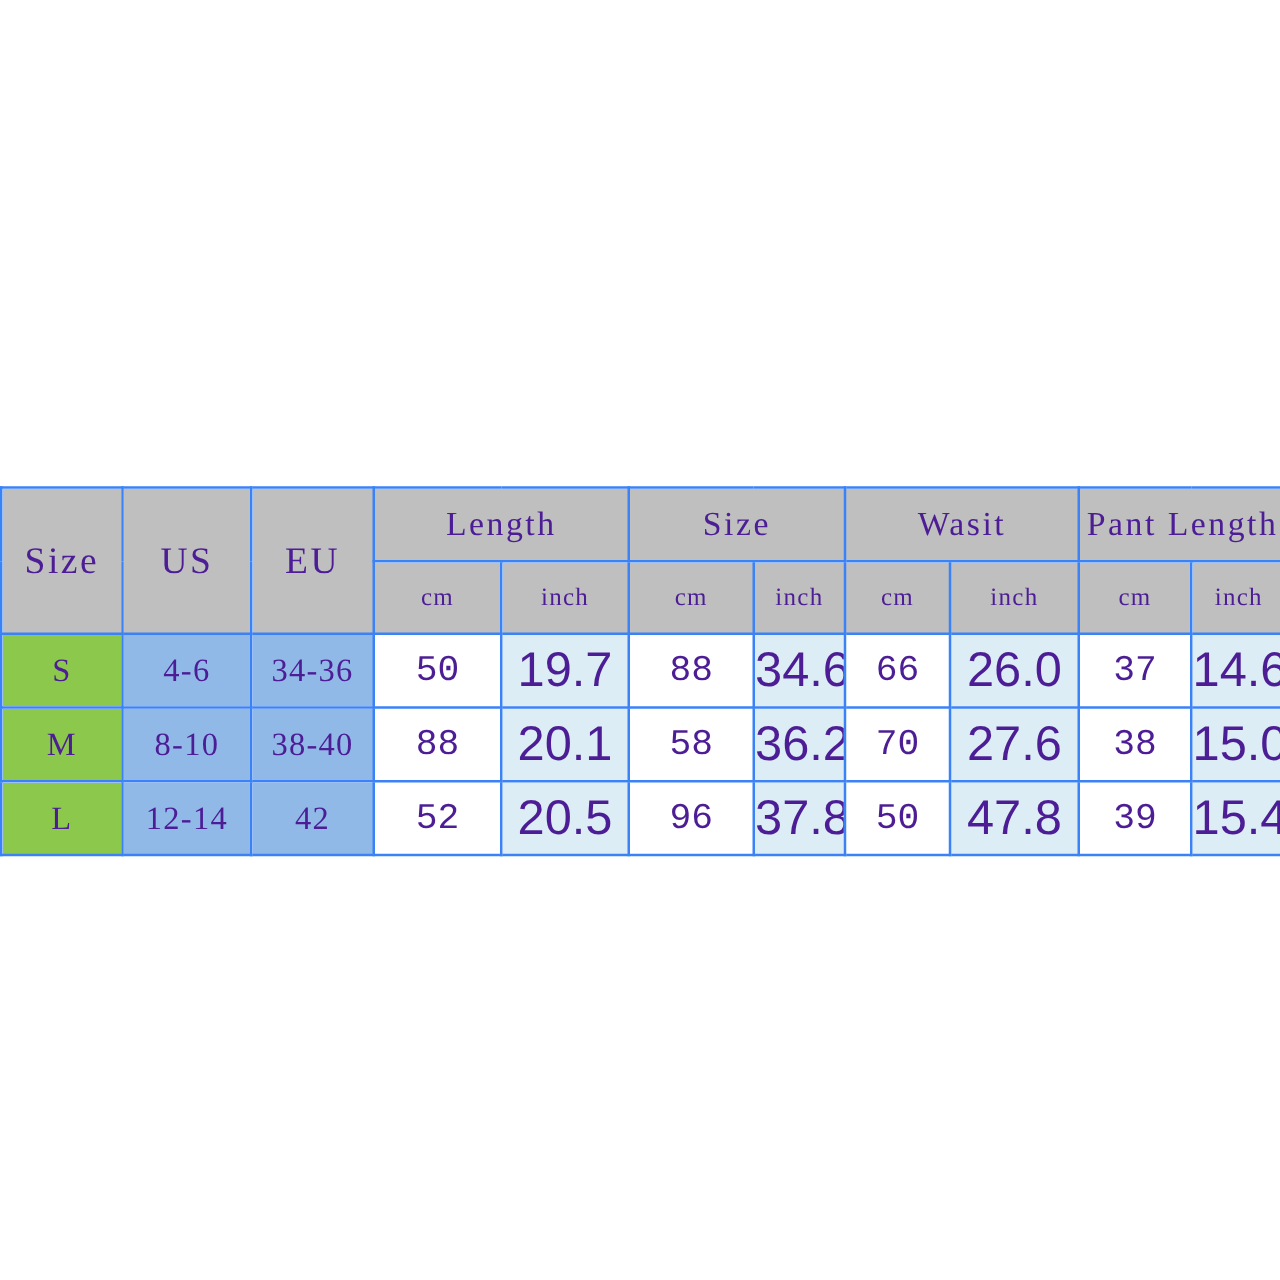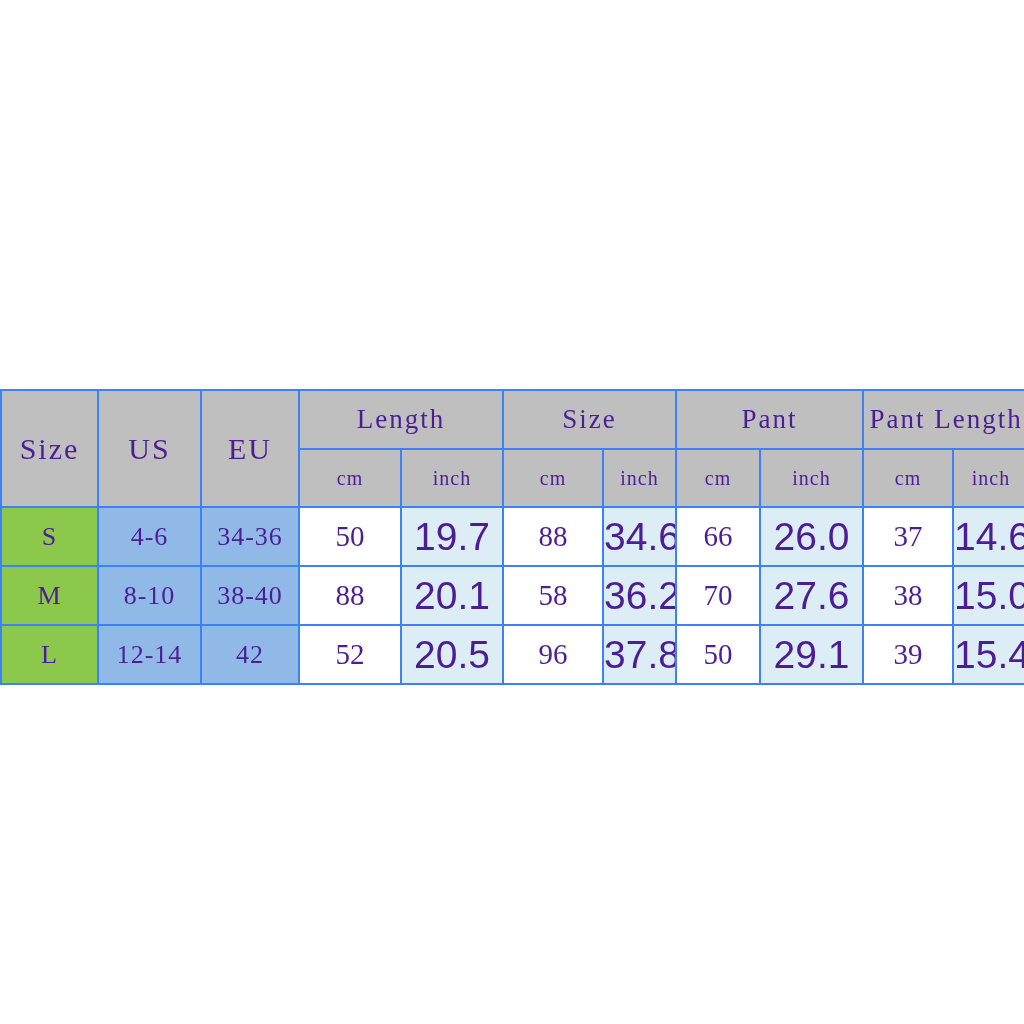--- a/index.html
+++ b/index.html
@@ -84,21 +84,21 @@
     letter-spacing: 1px;
   }
   td.c-us, td.c-eu {
     background: #90b9e8;
     font-size: 26px;
     letter-spacing: 1px;
   }
   td.c-cm {
     background: #ffffff;
     font-weight: bold;
-    font-family: Liberation Serif, serif;
+    font-family: Liberation Mono, monospace;
     font-size: 29px;
   }
   td.c-inch {
     background: #dcedf5;
     font-weight: bold;
     font-family: "Liberation Sans", "DejaVu Sans", sans-serif;
     font-size: 39px;
   }
 
   
@@ -135,21 +135,21 @@
         <col class="w-pinch">
       </colgroup>
 
       <thead>
         <tr>
           <th class="hdr hdr-span" rowspan="2">Size</th>
           <th class="hdr hdr-span" rowspan="2">US</th>
           <th class="hdr hdr-span" rowspan="2">EU</th>
           <th class="hdr hdr-group" colspan="2">Length</th>
           <th class="hdr hdr-group" colspan="2">Size</th>
-          <th class="hdr hdr-group" colspan="2">Pant</th>
+          <th class="hdr hdr-group" colspan="2">Wasit</th>
           <th class="hdr hdr-group" colspan="2">Pant Length</th>
         </tr>
         <tr>
           <th class="hdr hdr-unit">cm</th>
           <th class="hdr hdr-unit">inch</th>
           <th class="hdr hdr-unit">cm</th>
           <th class="hdr hdr-unit">inch</th>
           <th class="hdr hdr-unit">cm</th>
           <th class="hdr hdr-unit">inch</th>
           <th class="hdr hdr-unit">cm</th>
@@ -186,21 +186,21 @@
         </tr>
         <tr>
           <td class="c-size">L</td>
           <td class="c-us">12-14</td>
           <td class="c-eu">42</td>
           <td class="c-cm">52</td>
           <td class="c-inch">20.5</td>
           <td class="c-cm">96</td>
           <td class="c-inch">37.8</td>
           <td class="c-cm">50</td>
-          <td class="c-inch">29.1</td>
+          <td class="c-inch">47.8</td>
           <td class="c-cm">39</td>
           <td class="c-inch">15.4</td>
         </tr>
       </tbody>
     </table>
 
   </div>
 </div>
 
 </body></html>

